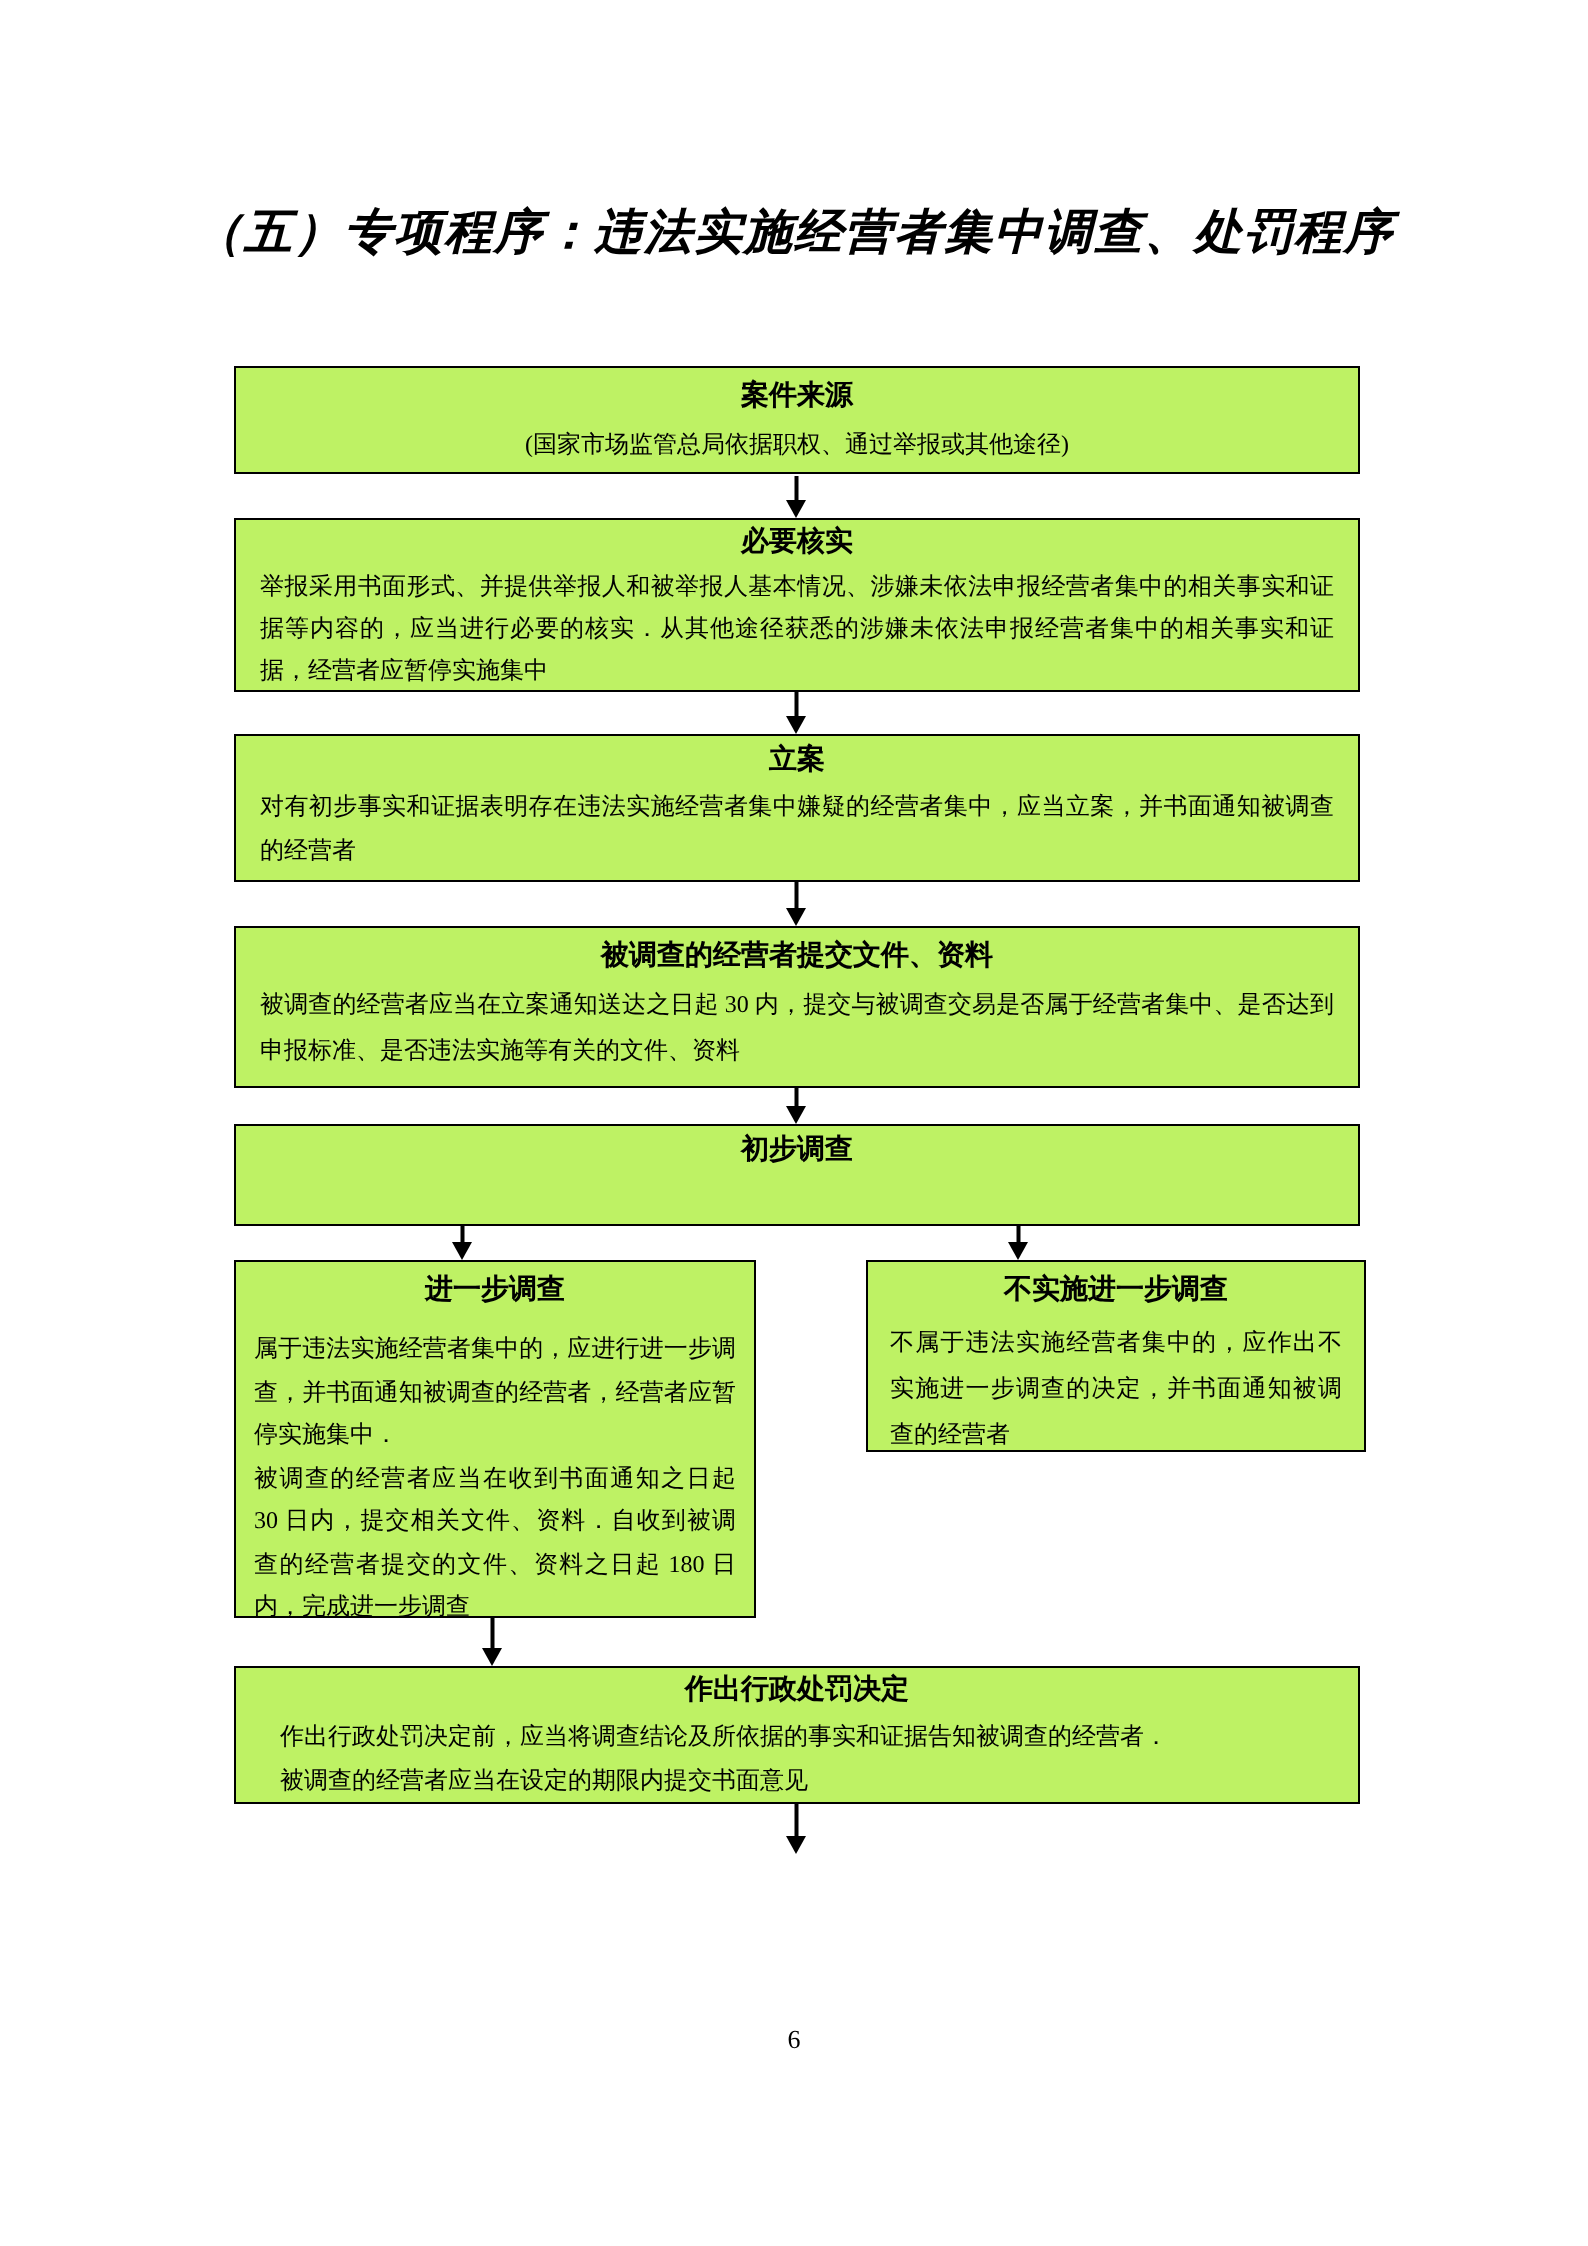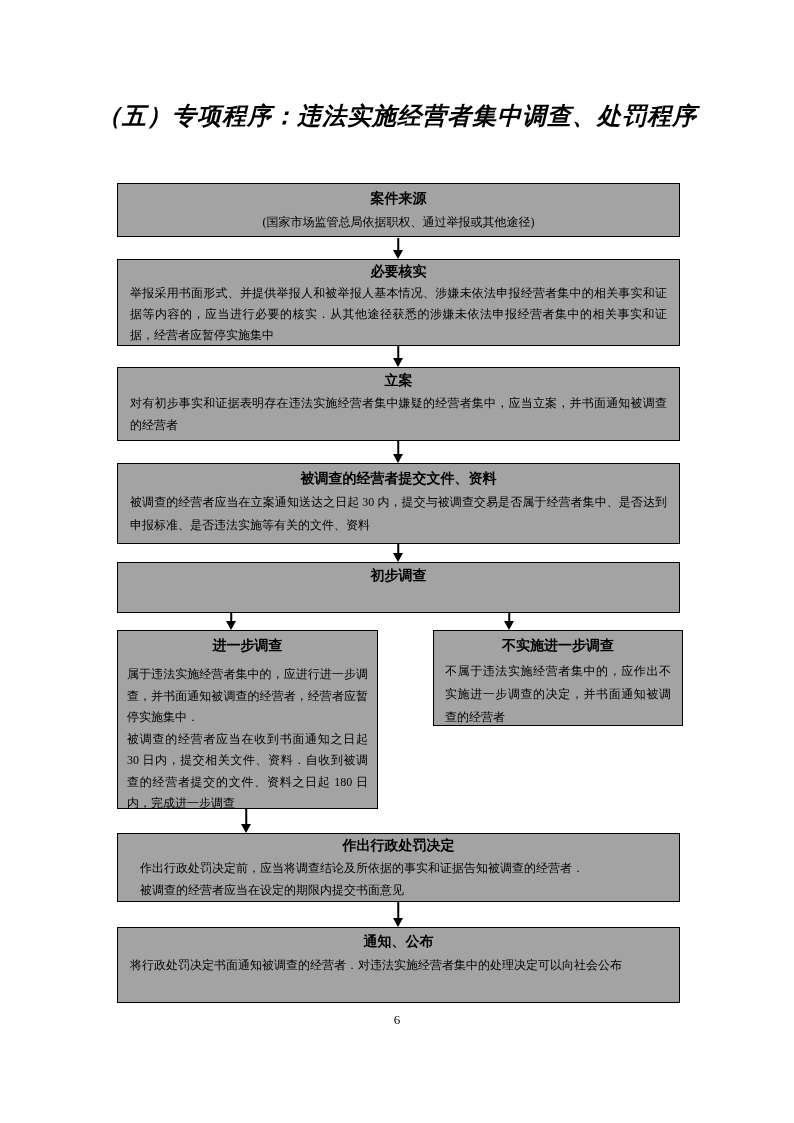--- a/index.html
+++ b/index.html
@@ -20,21 +20,21 @@
     text-align: center;
     font-size: 24px;
     font-weight: bold;
     font-style: italic;
     letter-spacing: 1px;
     white-space: nowrap;
   }
   .node {
     position: absolute;
     border: 1.5px solid #000000;
-    background: #a3a3a3;
+    background: #bef264;
     padding: 2px 12px;
     overflow: hidden;
   }
   .node-title {
     text-align: center;
     font-weight: bold;
     font-size: 14px;
     line-height: 22px;
   }
   .node-body {
@@ -156,20 +156,16 @@
     <div class="node-title">作出行政处罚决定</div>
     <div class="node-body" style="line-height:22px; padding-left:10px;">作出行政处罚决定前，应当将调查结论及所依据的事实和证据告知被调查的经营者．
 被调查的经营者应当在设定的期限内提交书面意见</div>
   </div>
 
   <div class="varrow" style="left:392px; top:902px; width:12px; height:25px;">
     <div class="stem" style="height:18px;"></div>
     <div class="head"></div>
   </div>
 
-  <div class="node" style="left:117px; top:927px; width:563px; height:76px; padding-top:2px;">
-    <div class="node-title" style="line-height:24px;">通知、公布</div>
-    <div class="node-body" style="line-height:23px;">将行政处罚决定书面通知被调查的经营者．对违法实施经营者集中的处理决定可以向社会公布</div>
-  </div>
 
   <div class="page-number">6</div>
 
 </div>
 
 </body></html>

